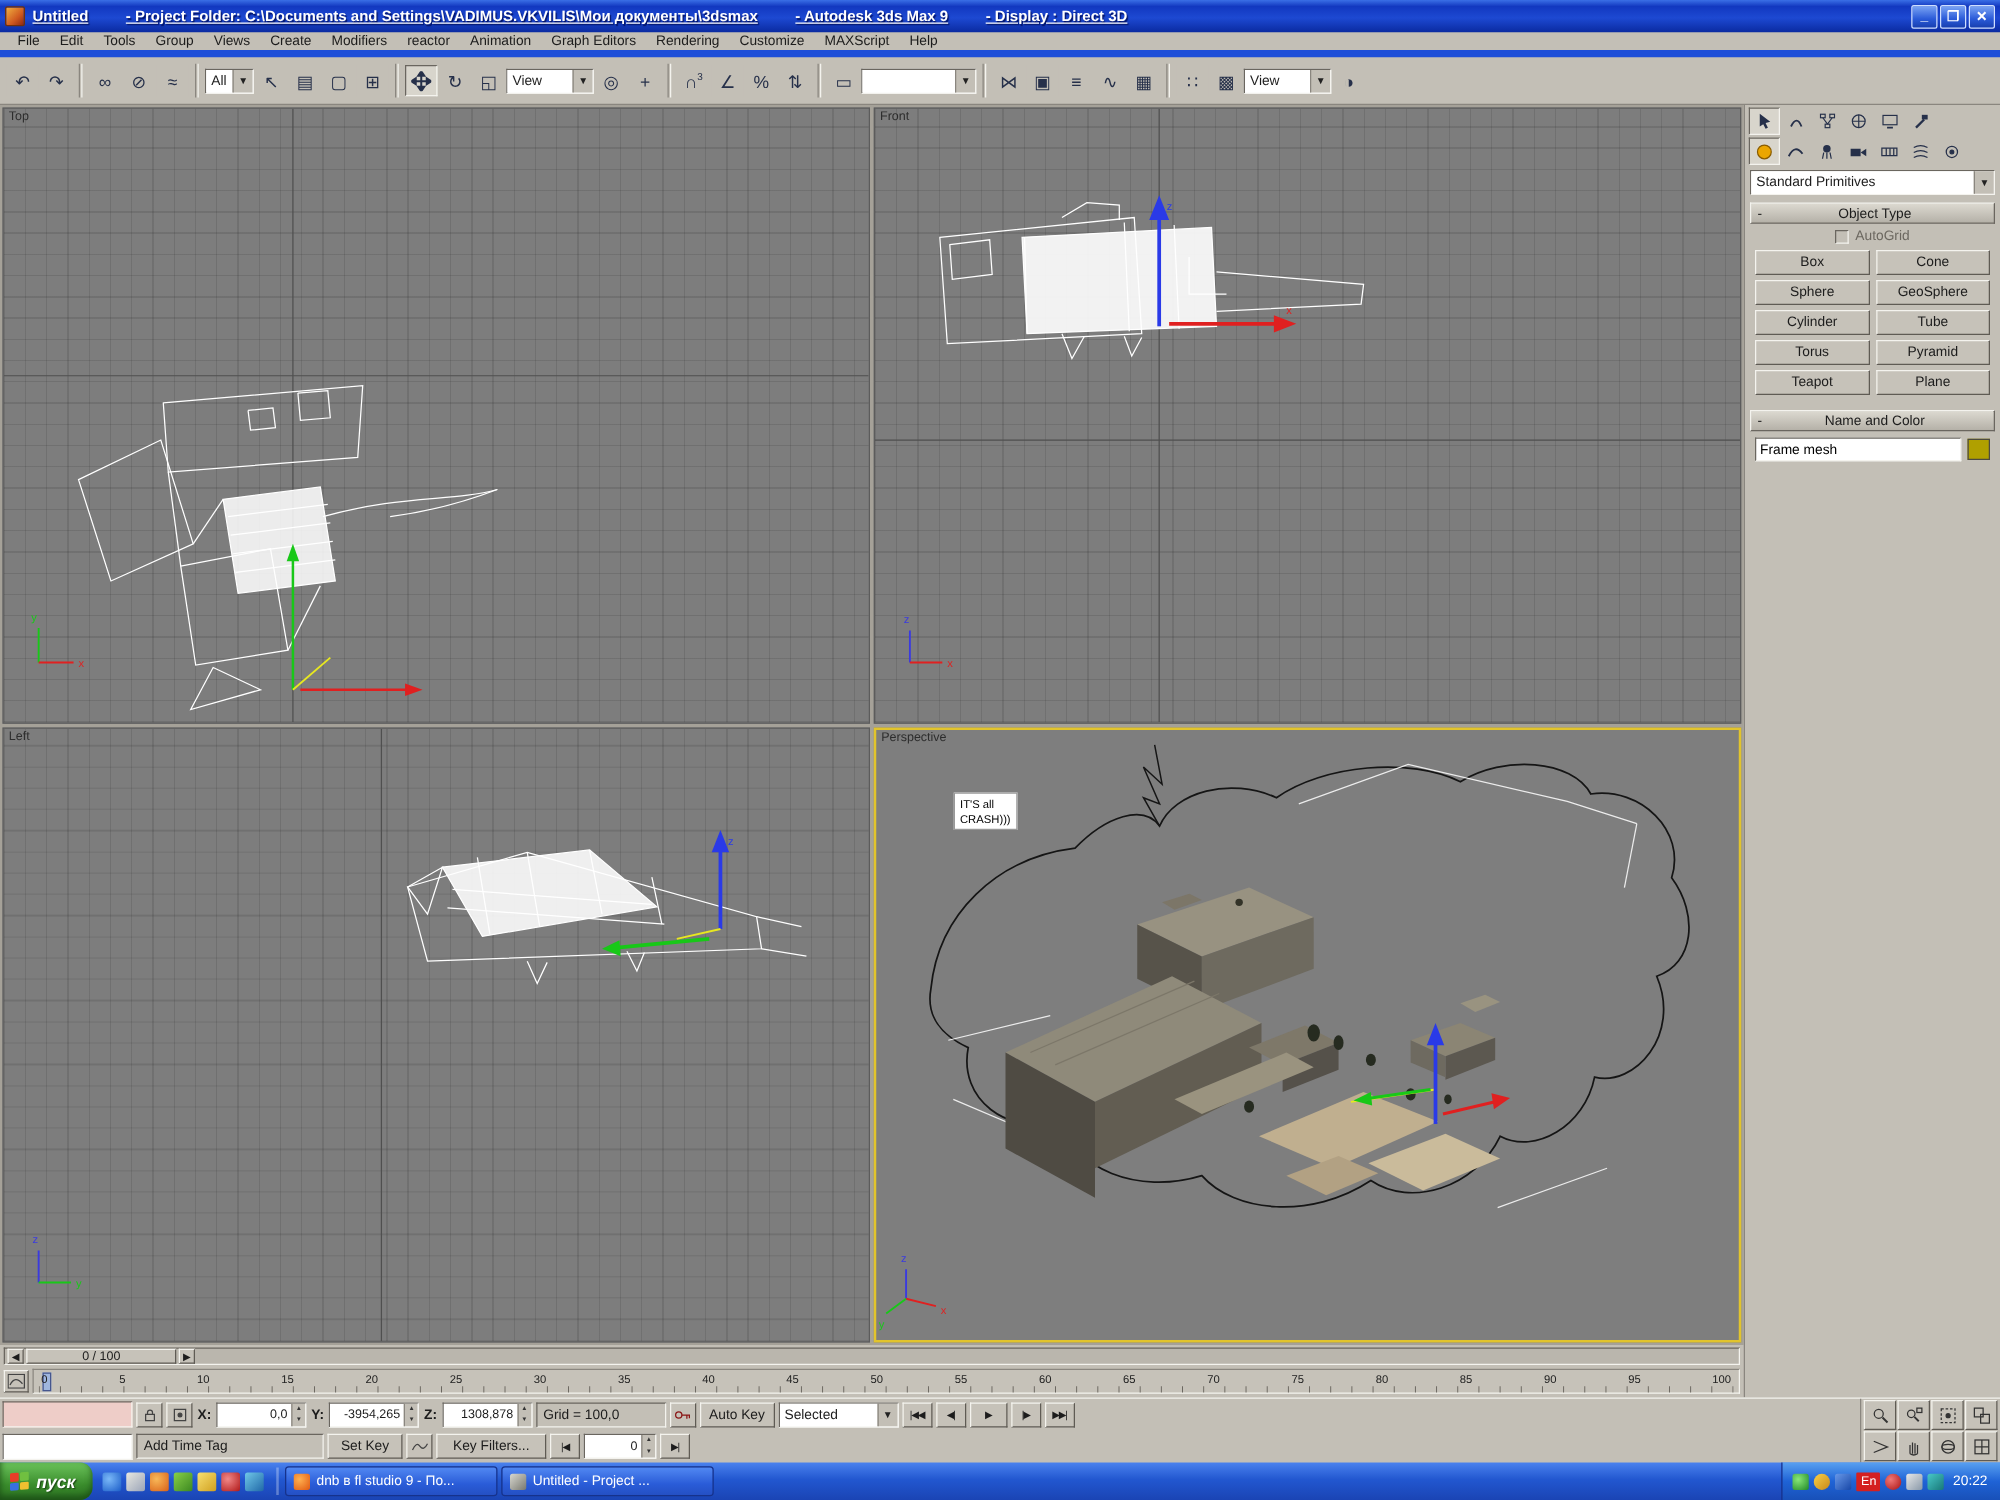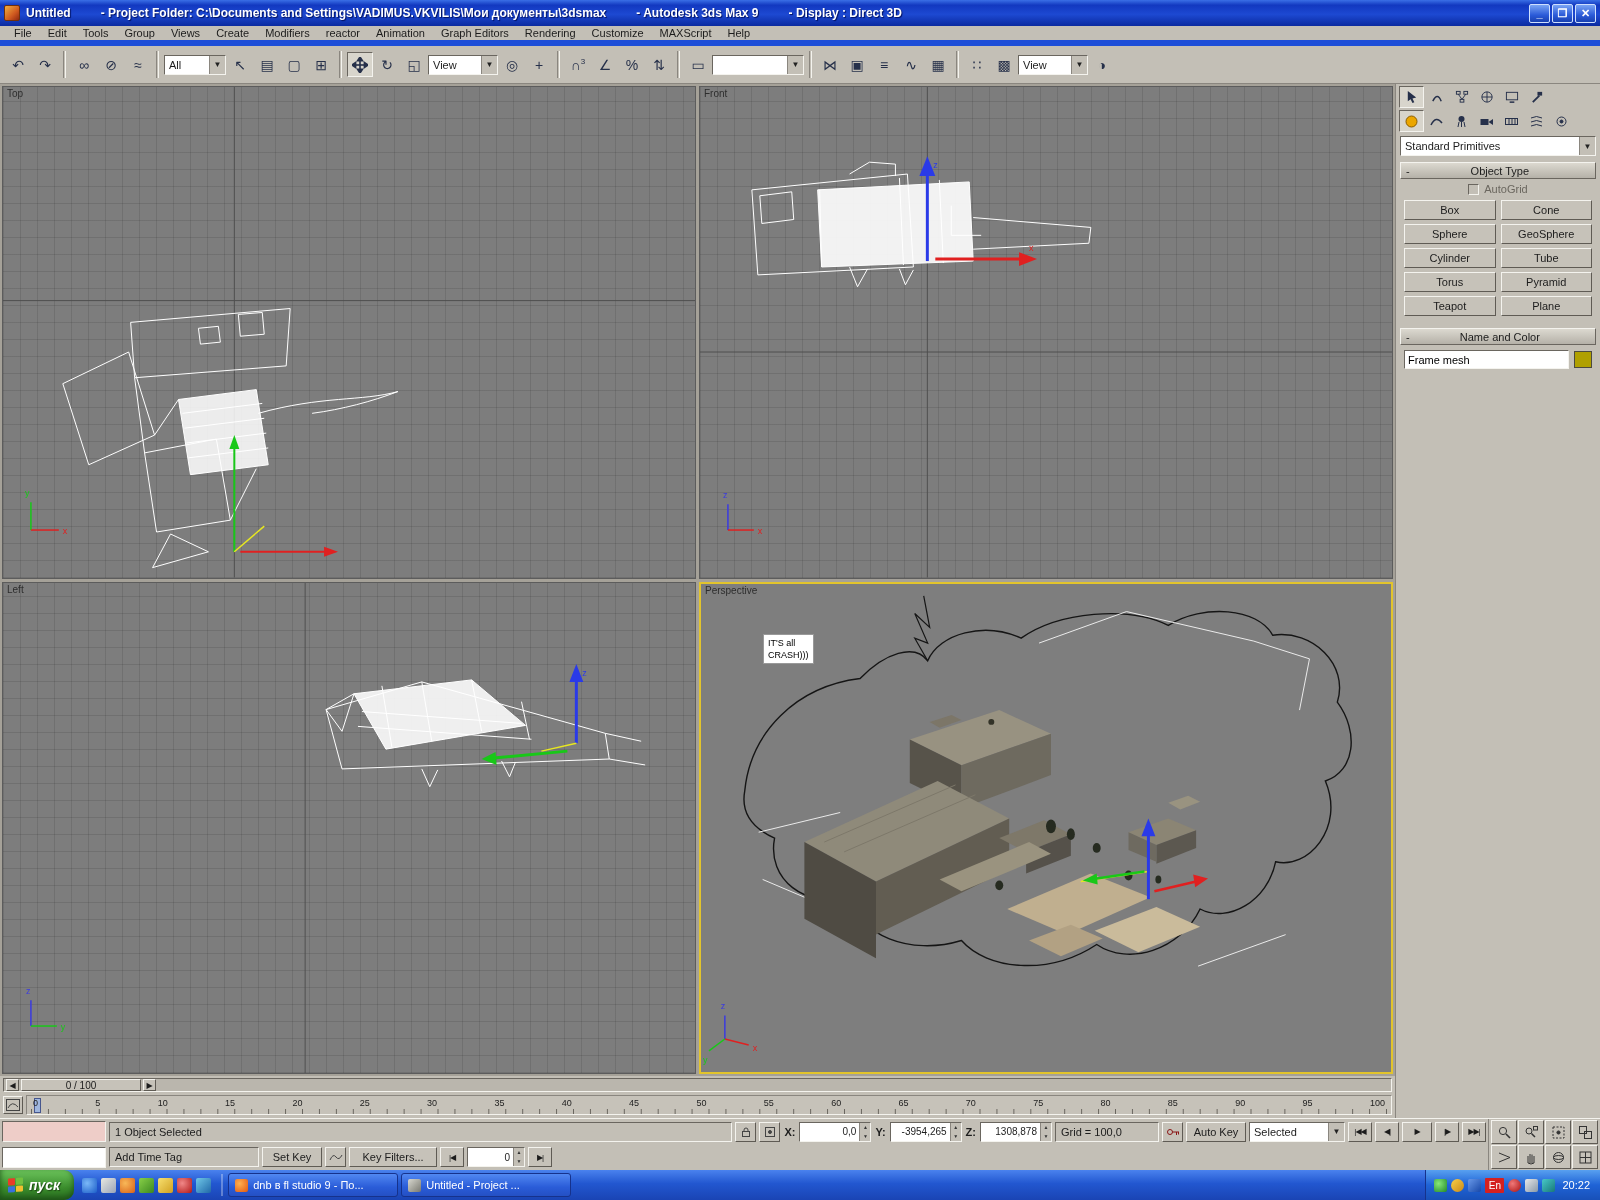--- a/index.html
+++ b/index.html
@@ -4,21 +4,21 @@
 <style>
   * { box-sizing: border-box; margin: 0; padding: 0; }
   html,body { width:1600px; height:1200px; overflow:hidden; }
   body { font-family:"Liberation Sans",sans-serif; font-size:11px; color:#1c1c1c; background:#c3bfb6; }
   .screen { width:1600px; height:1200px; display:flex; flex-direction:column; }
 
   
   .titlebar { height:26px; flex:0 0 26px; background:linear-gradient(180deg,#3a6fe6 0%,#1238c0 20%,#1d49d2 55%,#0a2aa0 100%);
     display:flex; align-items:center; padding:0 4px; color:#fff; }
   .app-icon { width:16px; height:16px; border-radius:2px; background:linear-gradient(135deg,#f0b040 0%,#d05a20 60%,#902810 100%); margin-right:6px; flex:0 0 16px; border:1px solid #70300c;}
-  .title-seg { font-weight:bold; font-size:12px; white-space:nowrap; margin-right:30px; text-shadow:1px 1px 1px #001060; }
+  .title-seg { font-weight:bold; font-size:12px; white-space:nowrap; margin-right:30px; text-shadow:1px 1px 1px #001060;text-decoration:underline; }
   .win-btns { margin-left:auto; display:flex; gap:2px; }
   .win-btn { width:21px; height:19px; display:flex; align-items:center; justify-content:center;
     background:linear-gradient(180deg,#7aa4f4,#2a5ad8 60%,#1840b0); border:1px solid #cfe0ff; border-radius:2px;
     color:#fff; font-size:11px; font-weight:bold; }
 
   
   .menubar { height:20px; flex:0 0 20px; background:#c3bfb6; border-bottom:6px solid #1d4ed8; display:flex; align-items:center; padding:0 6px; }
   .menu-item { padding:2px 8px; white-space:nowrap; }
 
   
@@ -161,21 +161,21 @@
     <span class="tbtn">
         <span>∞</span>
       </span>
     <span class="tbtn">
         <span>⊘</span>
       </span>
     <span class="tbtn">
         <span>≈</span>
       </span>
     <span class="tsep"></span>
-    <span class="combo" style="width:62px">
+    <span class="combo" style="width:39px">
       <span class="combo-text">All</span>
       <span class="combo-arrow">▼</span>
     </span>
     <span class="tbtn">
         <span>↖</span>
       </span>
     <span class="tbtn">
         <span>▤</span>
       </span>
     <span class="tbtn">
@@ -597,21 +597,20 @@
         <input class="name-input" value="Frame mesh" style="">
         <span class="swatch"></span>
       </div>
     </div>
   </div>
 
   <div class="statusbar">
     <div class="sb-main">
       <div class="sb-row">
         <span class="listener pink"></span>
-        <span class="sunken-field grow">1 Object Selected</span>
         <span class="mini-btn btn3d">
           <svg class="ic" width="12" height="12" viewBox="0 0 12 12" stroke="#444" fill="none">
               <rect x="2.5" y="5.5" width="7" height="5"></rect>
               <path d="M4,5.5 V4 a2,2 0 0 1 4,0 V5.5"></path>
             </svg>
         </span>
         <span class="mini-btn btn3d">
           <svg class="ic" width="12" height="12" viewBox="0 0 12 12" stroke="#444" fill="none">
               <rect x="1.5" y="1.5" width="9" height="9"></rect>
               <circle cx="6" cy="6" r="1.5" fill="#444"></circle>

